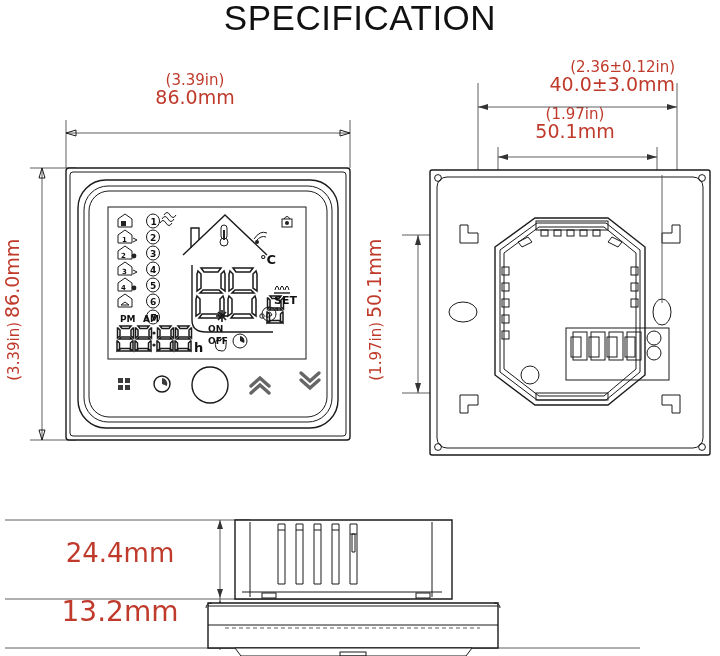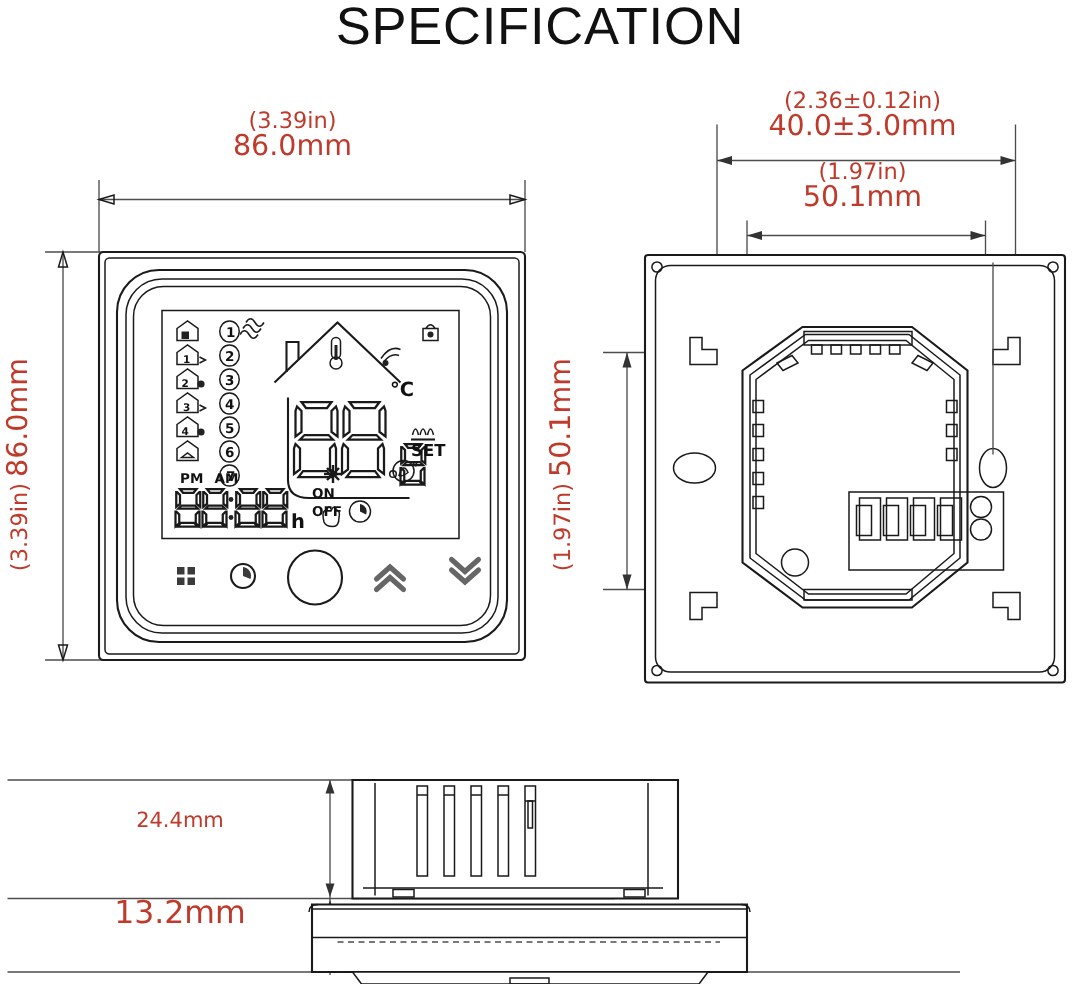--- a/index.html
+++ b/index.html
@@ -283,21 +283,21 @@
   <g transform="translate(240,274)" stroke="#666" stroke-width="3.4" fill="none" stroke-linecap="round">
     <path d="M-9 2 L0 -6 L9 2"></path>
     <path d="M-9 9 L0 1 L9 9"></path>
   </g>
   <g transform="translate(290,272)" stroke="#666" stroke-width="3.4" fill="none" stroke-linecap="round">
     <path d="M-9 -2 L0 6 L9 -2"></path>
     <path d="M-9 -9 L0 -1 L9 -9"></path>
   </g>
 </svg>
 
-<div class="abs dim" style="left:475px;top:60px;width:200px;">
+<div class="abs dim" style="left:475px;top:60px;width:200px;text-align:right;">
   <div class="in">(2.36±0.12in)</div>
   <div class="mm">40.0±3.0mm</div>
 </div>
 <div class="abs dim" style="left:475px;top:107px;width:200px;">
   <div class="in">(1.97in)</div>
   <div class="mm">50.1mm</div>
 </div>
 <div class="abs vert" style="left:285px;top:300px;width:180px;transform:rotate(-90deg);">
   <div class="dim" style="display:flex;justify-content:center;gap:4px;align-items:baseline;">
     <span class="in">(1.97in)</span>
@@ -383,24 +383,24 @@
     <rect class="ln thin" x="199" y="262" width="10" height="20" fill="#fff"></rect>
     <rect class="ln thin" x="217" y="262" width="10" height="20" fill="#fff"></rect>
     <rect class="ln thin" x="235" y="262" width="10" height="20" fill="#fff"></rect>
     <circle class="ln thin" cx="264" cy="263" r="7" fill="#fff"></circle>
     <circle class="ln thin" cx="264" cy="278" r="7" fill="#fff"></circle>
   </g>
   <circle class="ln thin" cx="140" cy="300" r="9" fill="#fff"></circle>
 </svg>
 
 <div class="abs dim" style="left:45px;top:540px;width:150px;text-align:center;">
-  <div class="mm" style="font-size:14px;">24.4mm</div>
+  <div class="mm" style="font-size:26px;">24.4mm</div>
 </div>
 <div class="abs dim" style="left:45px;top:598px;width:150px;text-align:center;">
-  <div class="mm" style="font-size:21px;">13.2mm</div>
+  <div class="mm" style="font-size:28px;">13.2mm</div>
 </div>
 
 <svg class="abs" style="left:180px;top:500px;" width="540" height="156">
 
   <line class="ext" x1="40" y1="20" x2="40" y2="150"></line>
   <path d="M40 20 l-3 9 l6 0 z" fill="#333"></path>
   <path d="M40 98 l-3 -9 l6 0 z" fill="#333"></path>
   <path d="M40 100 l-3 9 l6 0 z" fill="#333"></path>
   <path d="M40 148 l-3 -9 l6 0 z" fill="#333"></path>
 

